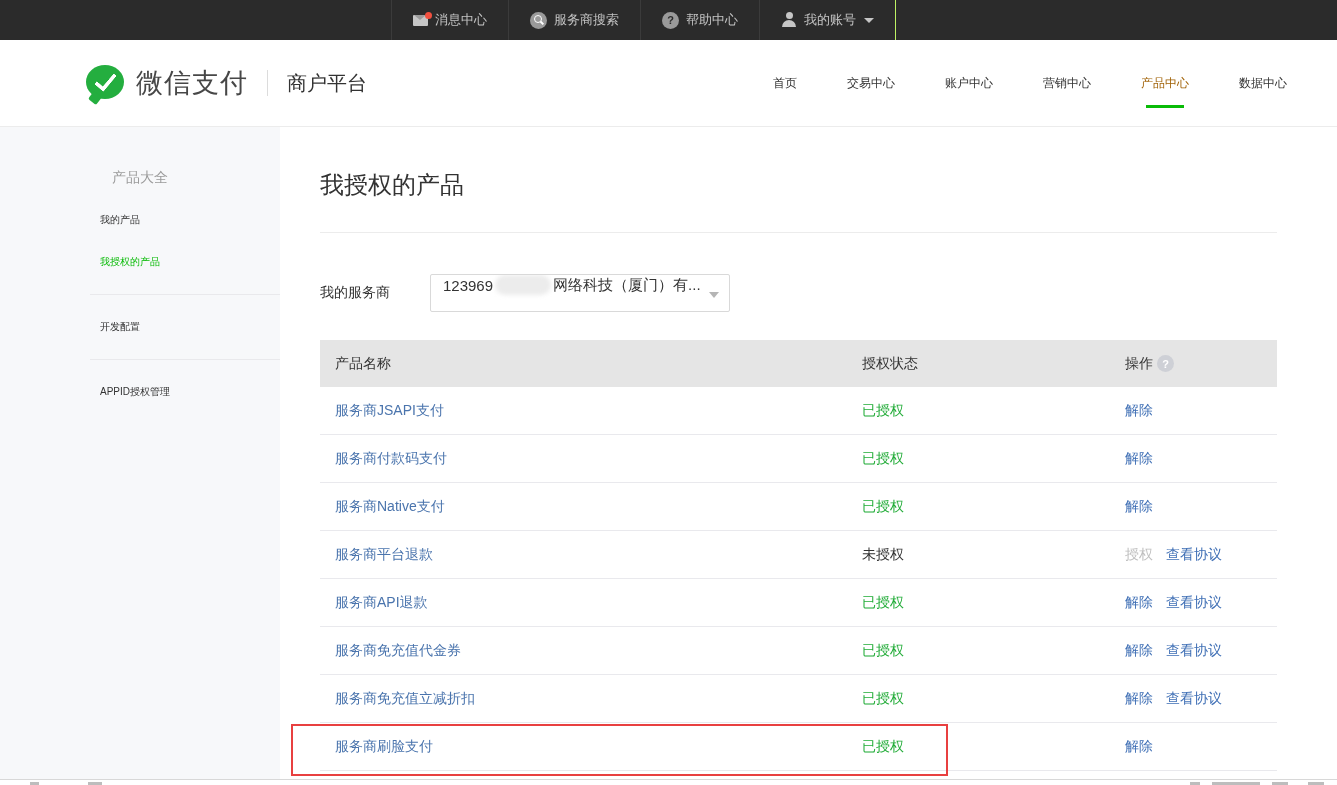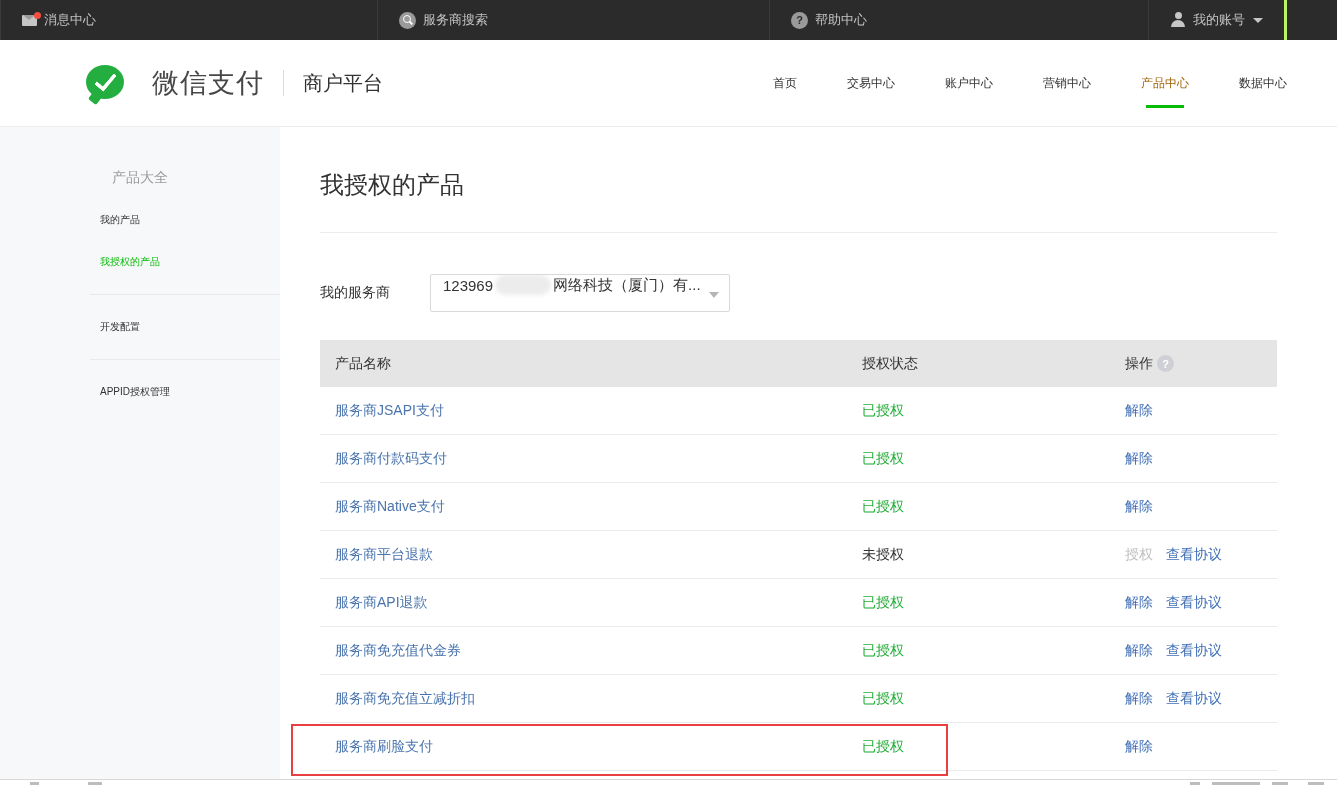--- a/index.html
+++ b/index.html
@@ -4,23 +4,23 @@
 <style>
   * { box-sizing: border-box; }
   html,body { margin:0; padding:0; }
   body {
     width:1337px; height:785px; overflow:hidden;
     font-family:"Liberation Sans","DejaVu Sans",sans-serif;
     background:#fff; color:#333;
   }
 
   
-  .topbar { height:40px; background:#2b2b2b; display:flex; justify-content:space-between; padding-right:50px; }
+  .topbar { height:40px; background:#2b2b2b; display:flex; justify-content:center; padding-right:50px; }
   .tb-item { display:flex; align-items:center; padding:0 21px; border-left:1px solid #3b3b3b; color:#c3c3c3; font-size:13px; cursor:pointer; }
-  .tb-item:last-child { border-right:3px solid #bef264; }
+  .tb-item:last-child { border-right:1px solid #bef264; }
   .tb-icon { position:relative; margin-right:7px; display:inline-block; }
   .ic-message-icon { width:15px; height:11px; background:#c6c6c6; border-radius:1px; }
   .ic-message-icon::before { content:""; position:absolute; left:1px; top:0; width:0; height:0;
     border-left:6.5px solid transparent; border-right:6.5px solid transparent; border-top:5px solid #9a9a9a; }
   .tb-badge { position:absolute; top:-3px; right:-4px; width:7px; height:7px; border-radius:50%; background:#f2503f; }
   .ic-search-icon { width:17px; height:17px; border-radius:50%; background:#9a9a9a; }
   .ic-search-icon::before { content:""; position:absolute; left:4px; top:3px; width:6px; height:6px; border:1.5px solid #fff; border-radius:50%; }
   .ic-search-icon::after { content:""; position:absolute; left:10px; top:10px; width:4px; height:1.8px; background:#fff; transform:rotate(45deg); }
   .ic-help-icon { width:17px; height:17px; border-radius:50%; background:#9a9a9a; }
   .ic-help-icon::before { content:"?"; position:absolute; left:0; top:0; width:17px; height:17px; line-height:17px;
@@ -32,21 +32,21 @@
 
   
   .header { height:87px; background:#fff; display:flex; align-items:center; padding-left:86px; border-bottom:1px solid #ececec; }
   .brand { display:flex; align-items:center; }
   .logo { position:relative; width:38px; height:36px; }
   .logo-bubble { position:absolute; left:0; top:0; width:38px; height:34px; border-radius:50%; background:#24ae3f; }
   .logo-bubble::before { content:""; position:absolute; left:4px; bottom:-4px; width:10px; height:10px; background:#24ae3f;
     border-radius:2px; transform:rotate(38deg); }
   .logo-bubble::after { content:""; position:absolute; left:9px; top:9px; width:17px; height:8px;
     border-left:4px solid #fff; border-bottom:4px solid #fff; transform:rotate(-50deg); border-radius:1px; }
-  .brand-name { margin-left:28px; font-size:27px; color:#474747; letter-spacing:1px; }
+  .brand-name { margin-left:12px; font-size:27px; color:#474747; letter-spacing:1px; }
   .brand-sep { width:1px; height:26px; background:#dcdcdc; margin:0 19px; }
   .brand-portal { font-size:20px; color:#333; }
   .nav { margin-left:auto; margin-right:50px; display:flex; align-items:center; gap:50px; }
   .nav-item { position:relative; font-size:12px; color:#333; cursor:pointer; padding:6px 0; white-space:nowrap; }
   .nav-item.active { color:#a16207; }
   .nav-item.active::after { content:""; position:absolute; left:50%; transform:translateX(-50%); bottom:-10px;
     width:38px; height:3px; background:#09bb07; }
 
   
   .page { display:flex; height:652px; }

